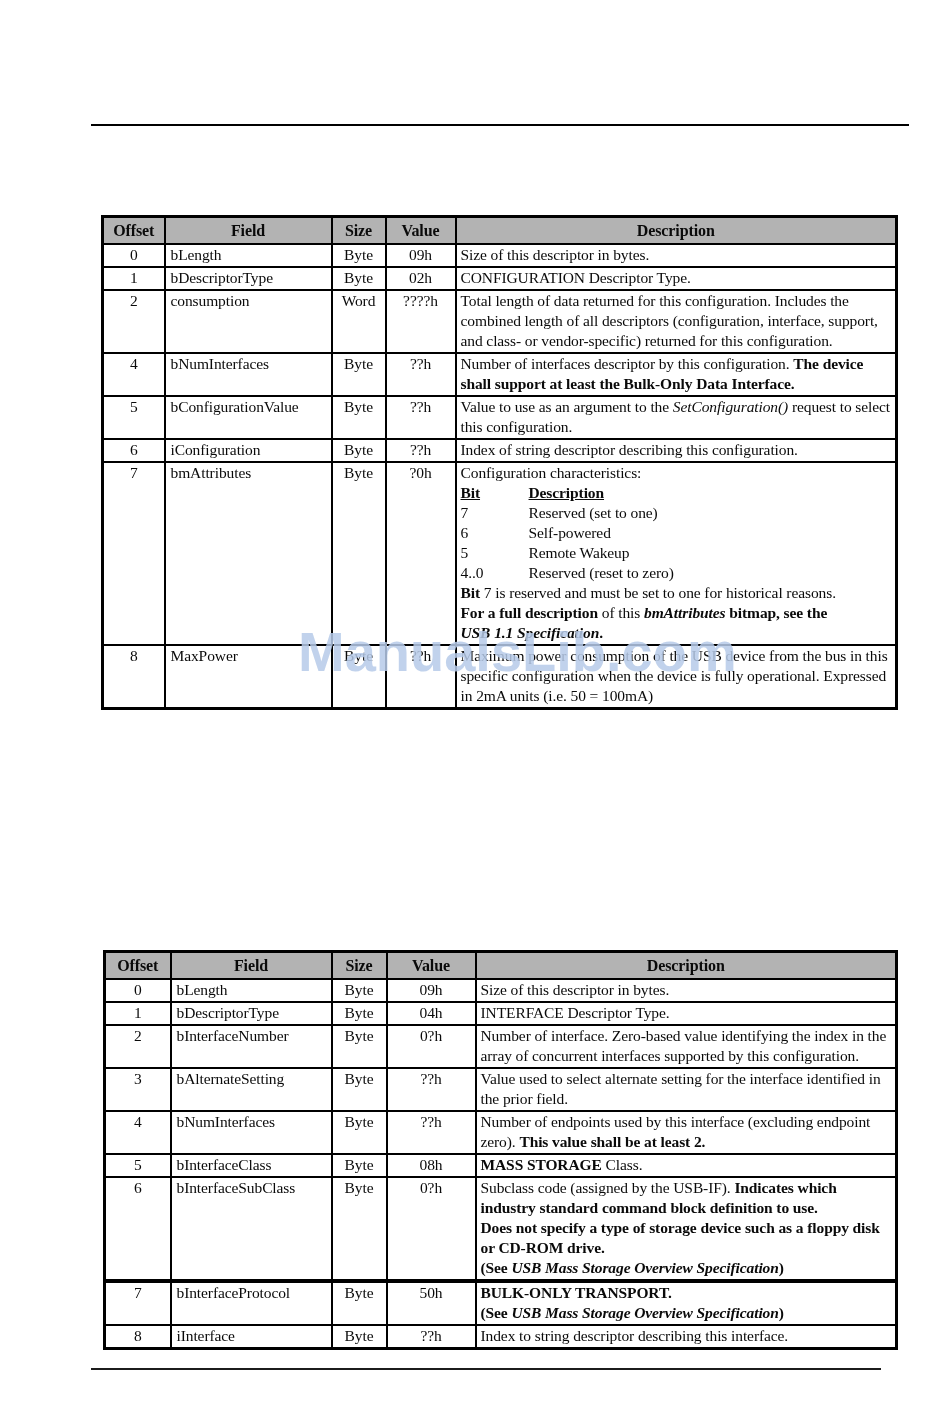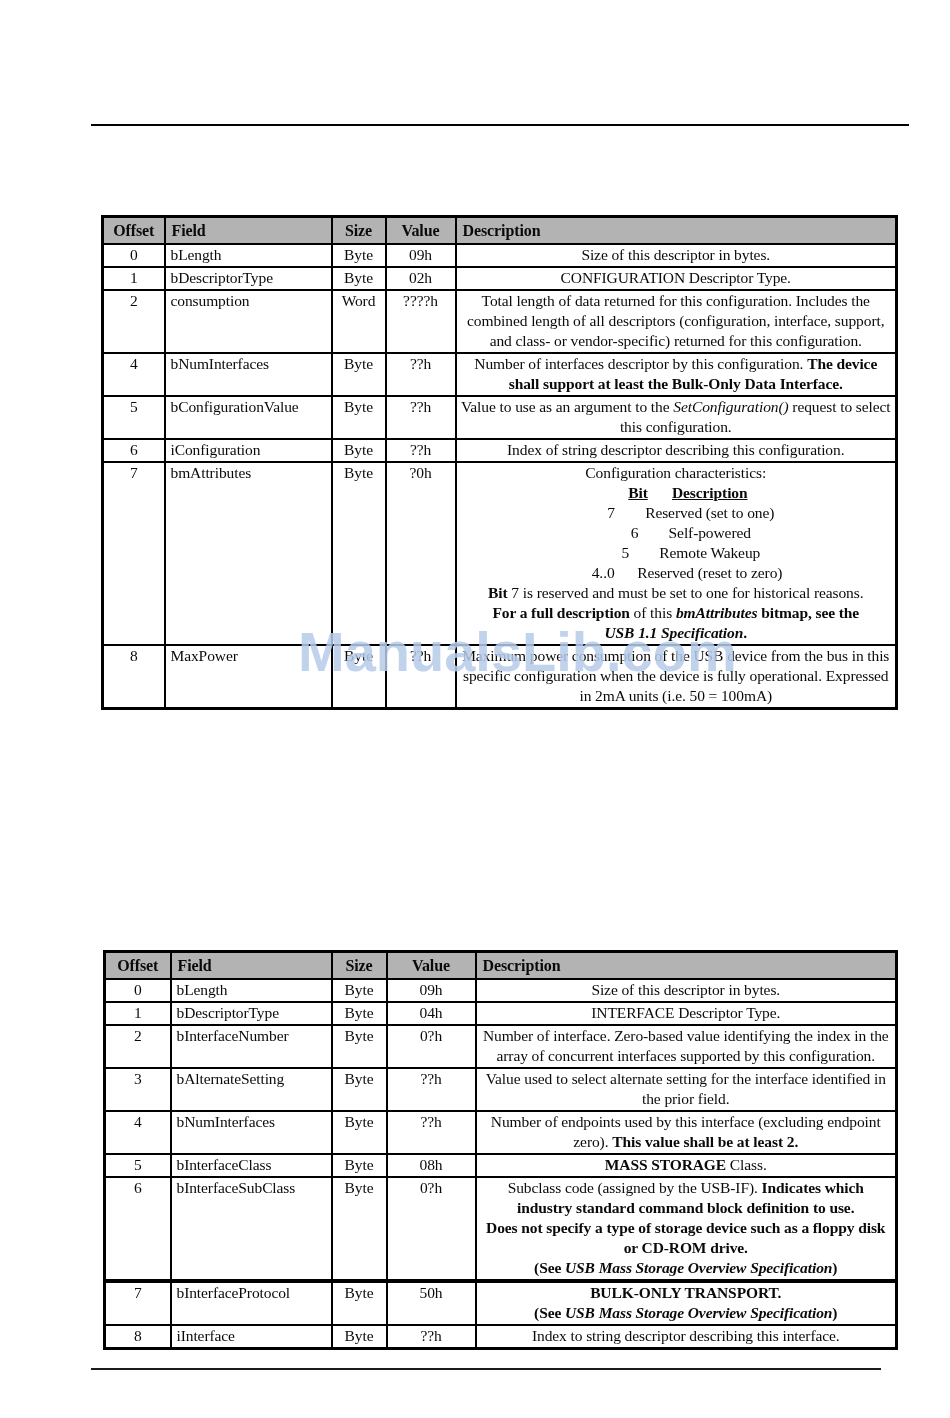--- a/index.html
+++ b/index.html
@@ -16,26 +16,26 @@
     font-size:15.5px;line-height:20px;letter-spacing:-0.1px;
     border:3px solid #000;background:#fff;
   }
   table.t1{left:101px;top:215px;width:797px;}
   table.t2{left:103px;top:950px;width:795px;}
 
   .doc-table th,.doc-table td{
     border:2px solid #000;vertical-align:top;padding:0 5px;
   }
   .doc-table th{
-    font-size:16px;font-weight:bold;text-align:left;padding:3px 6px 2px 6px;
+    font-size:16px;font-weight:bold;text-align:center;padding:3px 6px 2px 6px;
   }
   .doc-table th.col0,.doc-table th.col2,.doc-table th.col3{text-align:center;}
   td.c{text-align:center;padding:0 2px;}
   td.field{}
-  td.desc{padding:0 4px 1px 4px;text-align:center;}
+  td.desc{padding:0 4px 1px 4px;}
 
   .b{font-weight:bold;}
   .i{font-style:italic;}
   .bitrow{}
   .bitcol{display:inline-block;width:68px;}
   .bithdr span{font-weight:bold;text-decoration:underline;}
   tr.thick-top td{border-top:4px solid #000;}
 
   .watermark{
     position:absolute;left:267px;top:624px;z-index:5;

